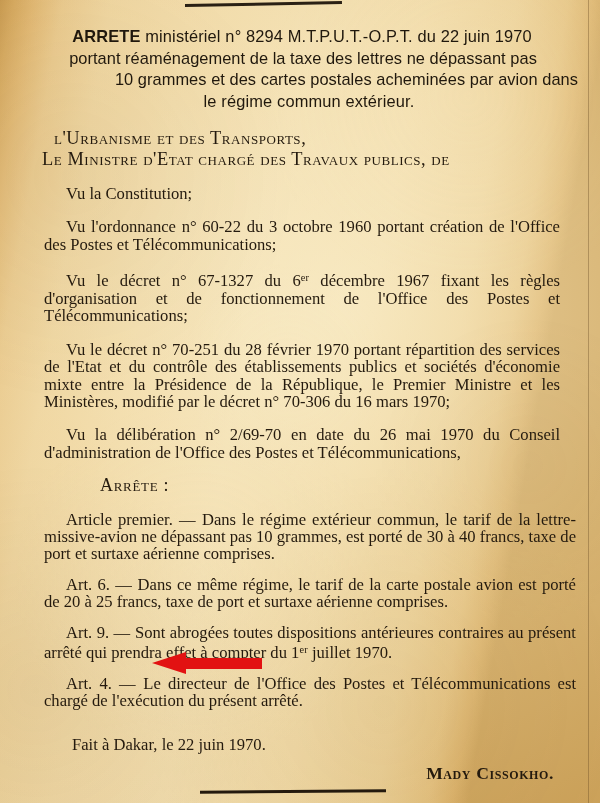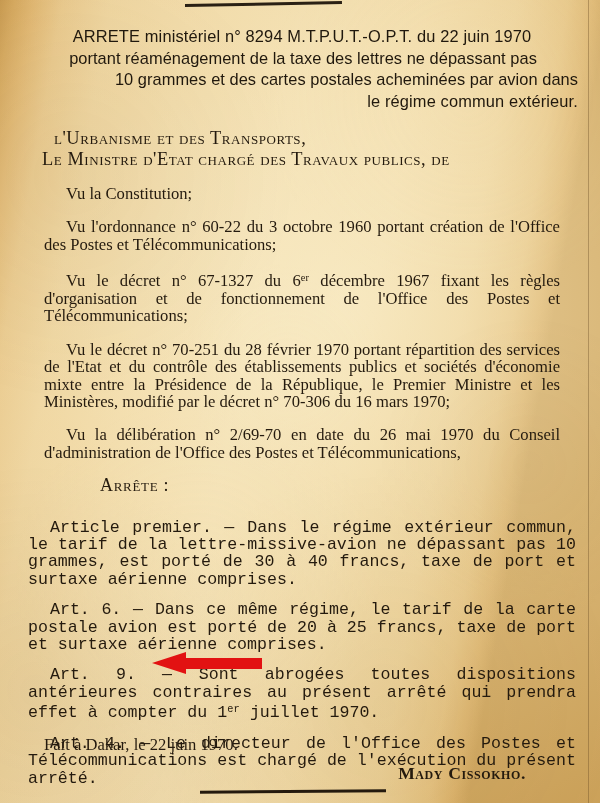--- a/index.html
+++ b/index.html
@@ -89,26 +89,26 @@
     text-align: center;
     color: #20180d;
   }
   #header .hl {
     display: block;
     white-space: nowrap;
   }
   #header .hl.l2,
   #header .hl.l3 { letter-spacing: 0.05px; }
   #header .hl.l4 {
-    text-align: right;
+    text-align: center;
     padding-left: 14px;
   }
   #header .hl.l2 { text-align: center; padding-left: 2px; }
   #header .hl.l3 { text-align: right; padding-left: 22px; }
-  .hbold { font-weight: 400; }
+  .hbold { font-weight: 700; }
 
   
   #body {
     position: absolute;
     left: 28px;
     top: 128px;
     width: 548px;
     font-size: 16.6px;
     line-height: 17.4px;
     color: #241a0e;
@@ -136,43 +136,42 @@
     margin: 16px;
     hyphens: manual;
   }
 
   .arrete-line {
     font-variant: small-caps;
     font-size: 18px;
     letter-spacing: 0.7px;
     padding-left: 72px;
     margin-top: 7px;
-    margin-bottom: 24px;
+    margin-bottom: 16px;
   }
 
   .article {
     text-align: justify;
     text-indent: 22px;
-    margin: 0 0 13px 0;
-    font-family: Liberation Mono, monospace;
+    margin: 0 0 13px 16px;
   }
   .article.first { margin-top: 0; }
 
   .sup {
     font-size: 0.62em;
     vertical-align: 0.52em;
     letter-spacing: 0.2px;
   }
 
   .dash { letter-spacing: 0.5px; }
 
   
   #closing {
     position: absolute;
-    left: 16px;
+    left: 44px;
     top: 736px;
     width: 548px;
     font-size: 16.6px;
     line-height: 18px;
     color: #241a0e;
   }
   #fait {
     padding-left: 28px;
   }
   #signature {

